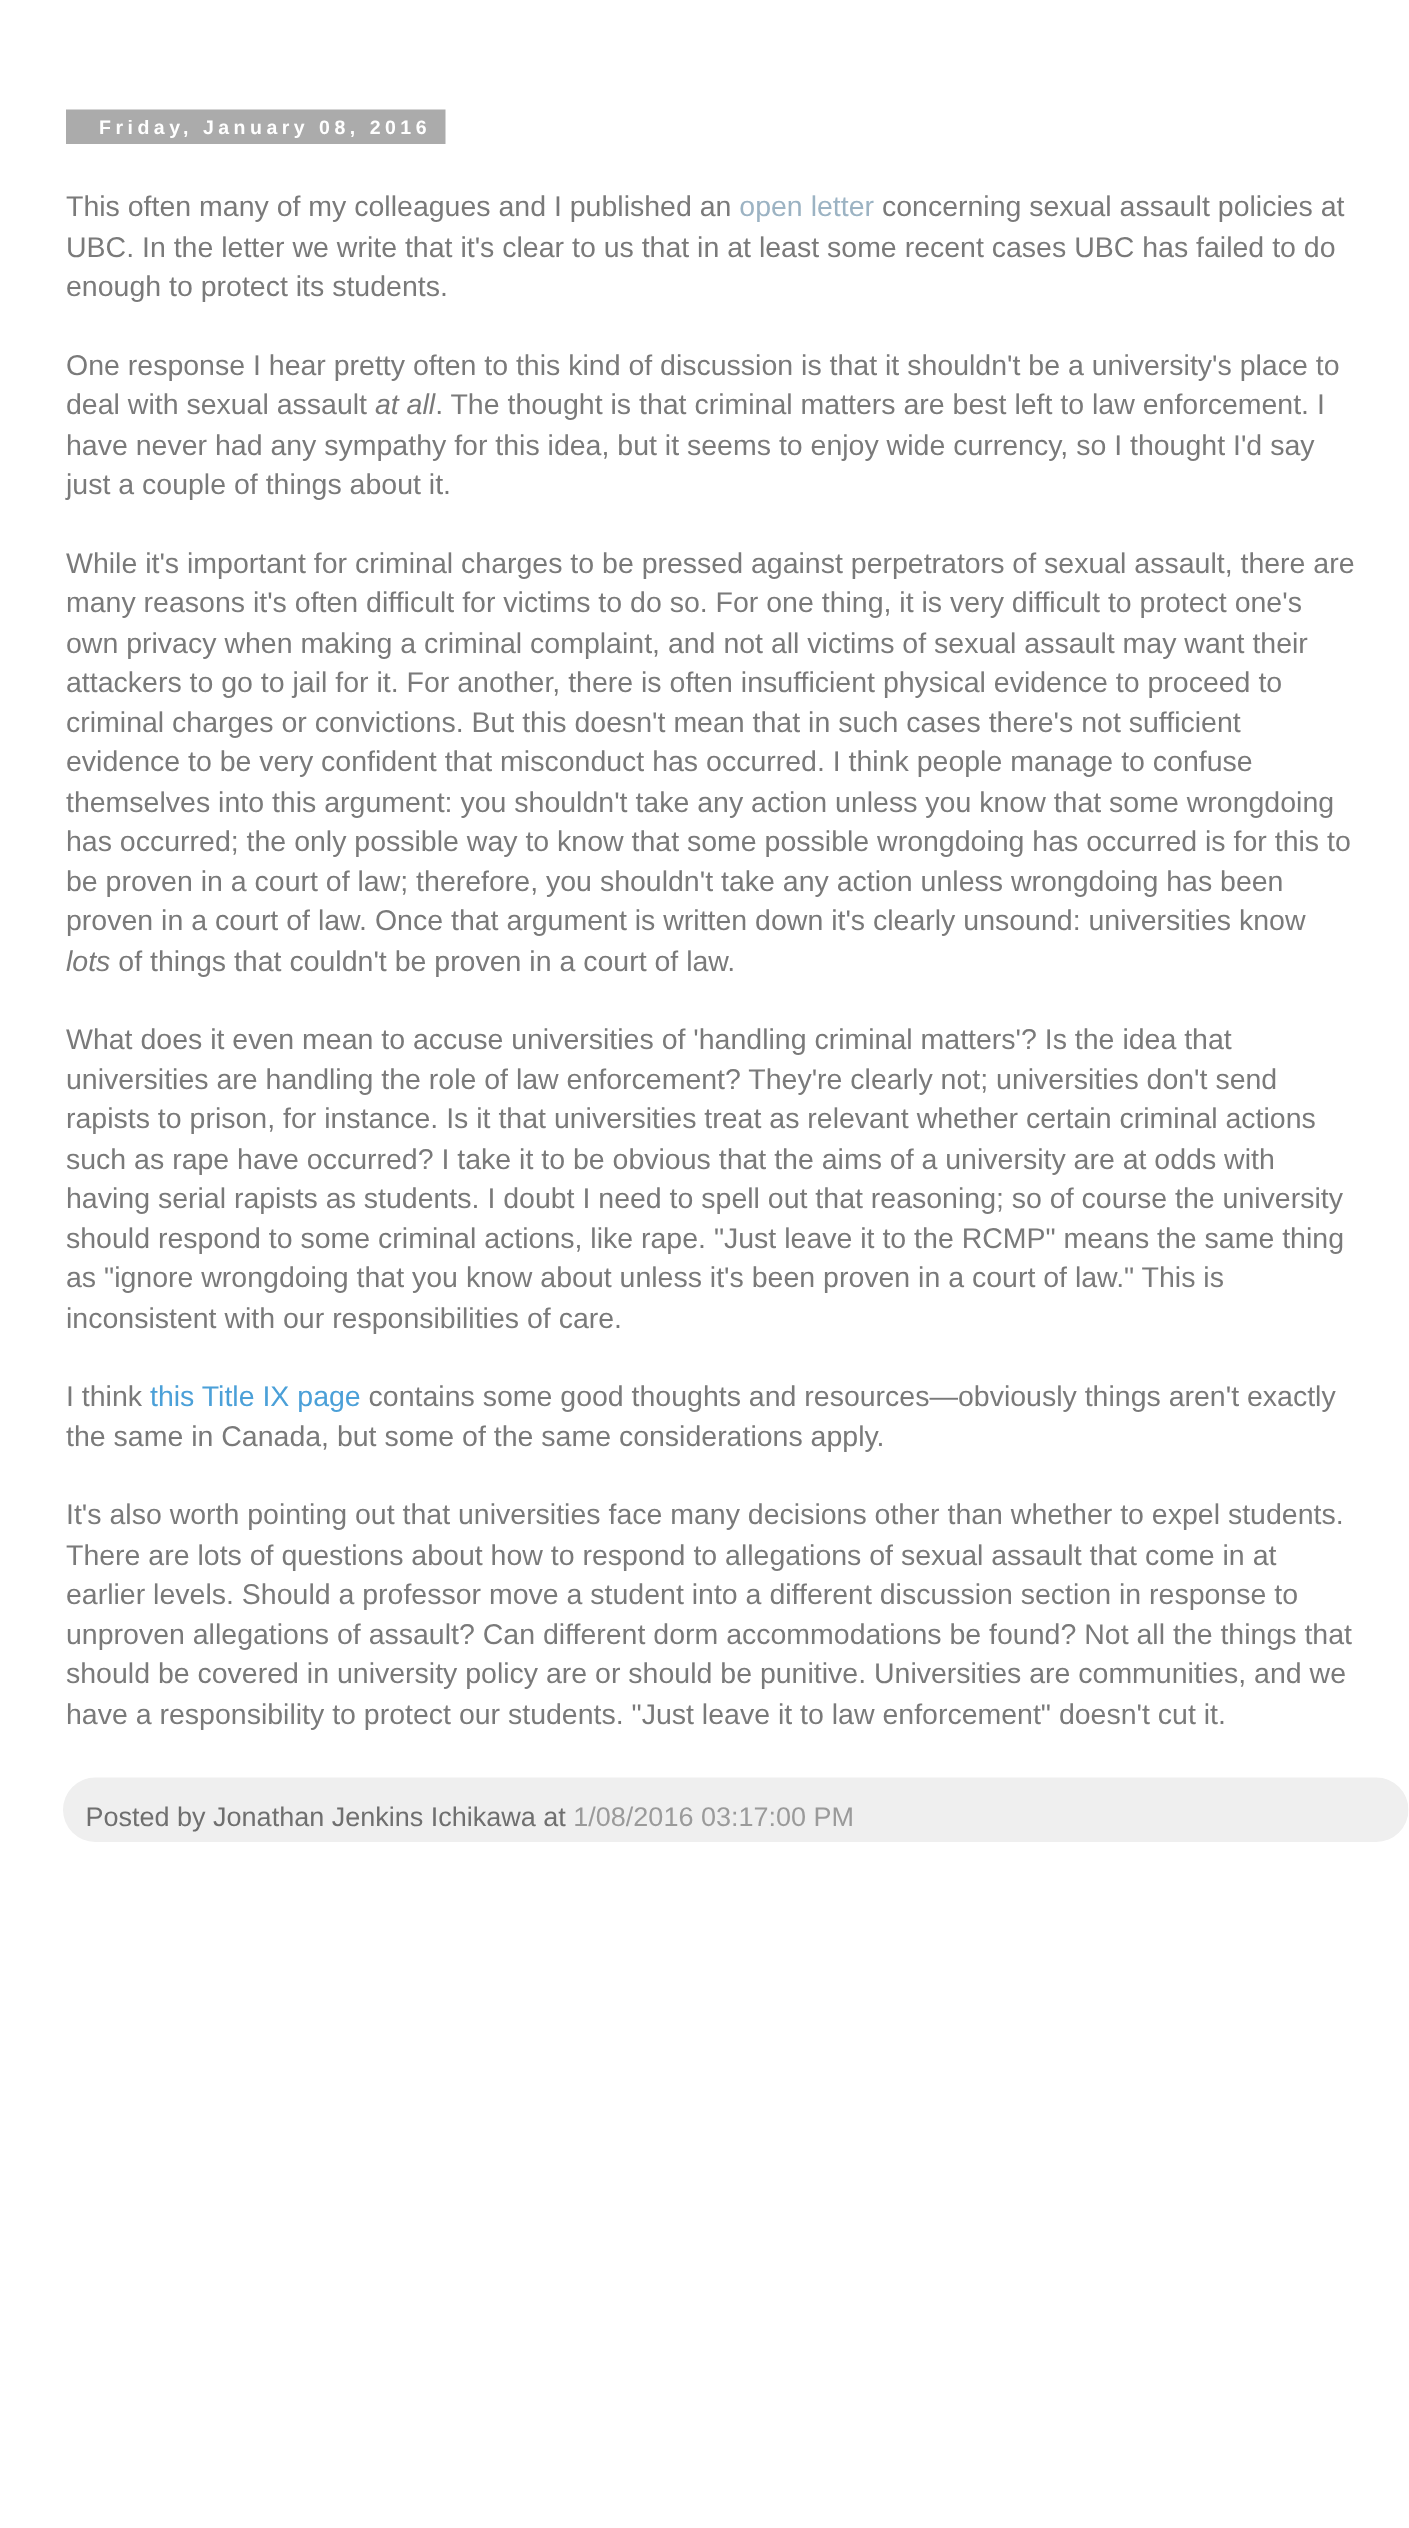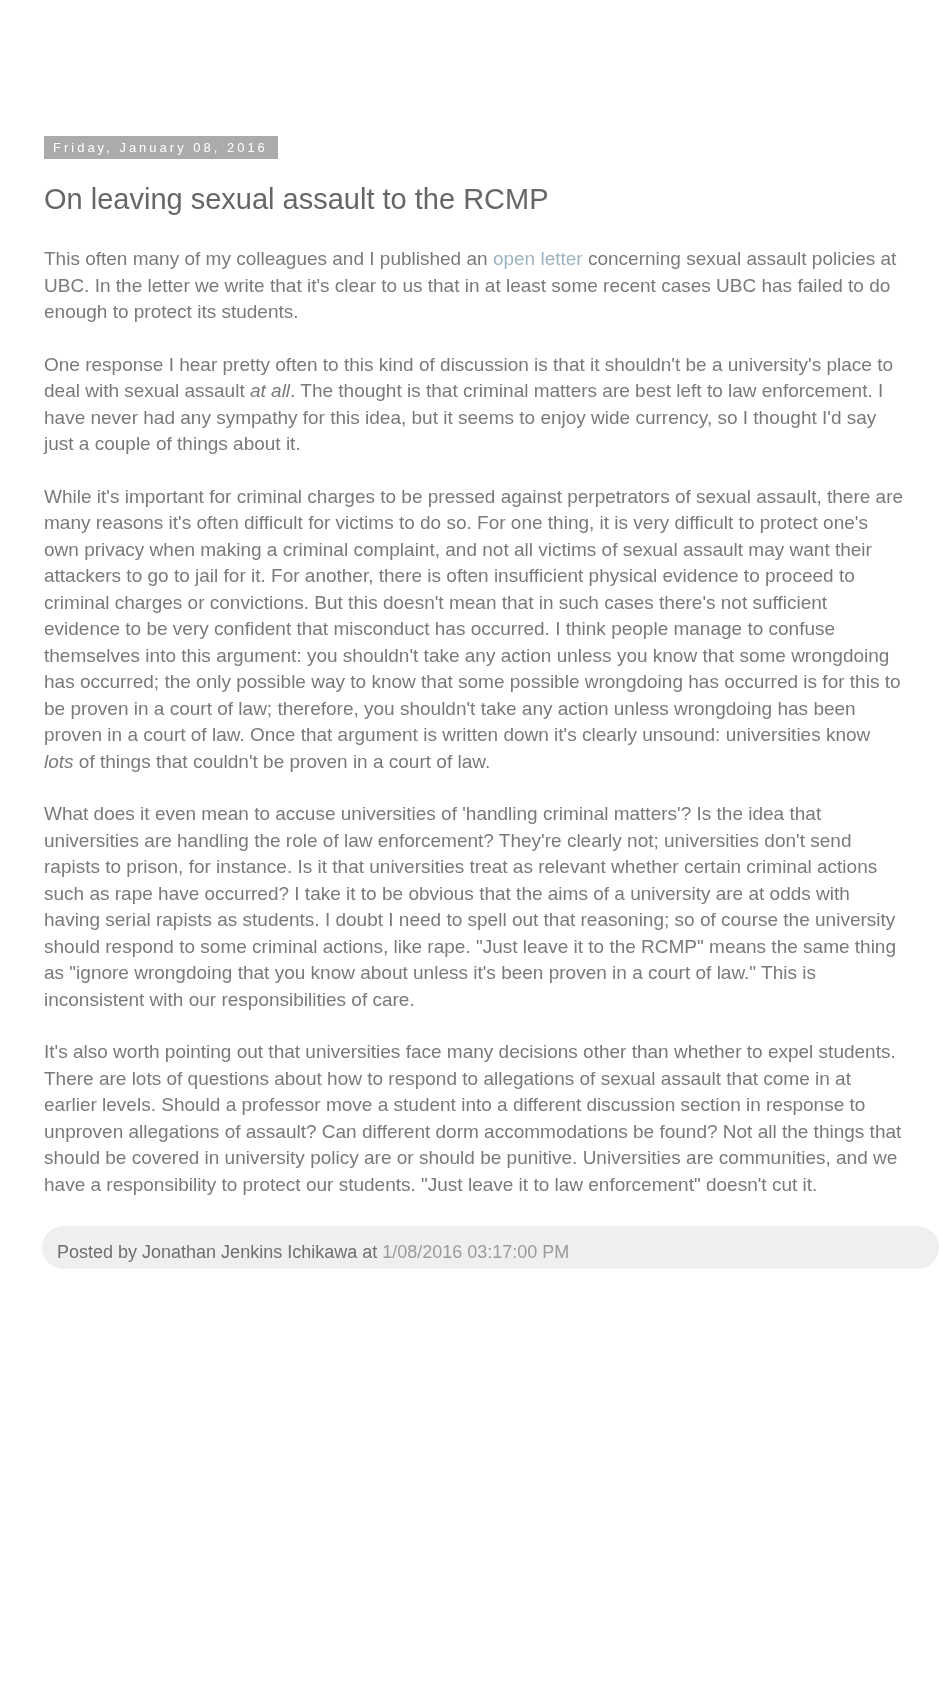--- a/index.html
+++ b/index.html
@@ -26,27 +26,27 @@
     margin-top: 62px;
     font-size: 23px;
     font-weight: 400;
     color: #1a1a1a;
   }
   .post-area {
     padding: 0 36px 0 44px;
   }
   .date-badge {
     display: inline-block;
-    margin-top: 100px;
+    margin-top: 37px;
     background: #ababab;
     color: #ffffff;
     font-size: 13px;
-    font-weight: normal;
+    font-weight: bold;
     letter-spacing: 3px;
-    padding: 4px 10px 4px 9px;
+    padding: 4px 10px 4px 22px;
   }
   .post-title {
     margin-top: 24px;
     font-size: 29px;
     font-weight: 400;
     color: #666666;
   }
   .post-body {
     margin-top: 30px;
     width: 860px;
@@ -73,31 +73,31 @@
   .post-footer a.timestamp-link { color: #9a9a9a; text-decoration: none; }
 </style>
 </head>
 <body>
 
 <header class="page-header">
 </header>
 
 <main class="post-area">
   <div class="date-badge">Friday, January 08, 2016</div>
-  <h2 class="post-title">On leaving sexual assault to the RCMP</h2>
 
   <div class="post-body">
     <p><span>This often many of my colleagues and I published an </span><a class="link-muted">open letter</a><span> concerning sexual assault policies at UBC. In the letter we write that it's clear to us that in at least some recent cases UBC has failed to do enough to protect its students.</span></p>
 
     <p><span>One response I hear pretty often to this kind of discussion is that it shouldn't be a university's place to deal with sexual assault </span><em>at all</em><span>. The thought is that criminal matters are best left to law enforcement. I have never had any sympathy for this idea, but it seems to enjoy wide currency, so I thought I'd say just a couple of things about it.</span></p>
 
     <p><span>While it's important for criminal charges to be pressed against perpetrators of sexual assault, there are many reasons it's often difficult for victims to do so. For one thing, it is very difficult to protect one's own privacy when making a criminal complaint, and not all victims of sexual assault may want their attackers to go to jail for it. For another, there is often insufficient physical evidence to proceed to criminal charges or convictions. But this doesn't mean that in such cases there's not sufficient evidence to be very confident that misconduct has occurred. I think people manage to confuse themselves into this argument: you shouldn't take any action unless you know that some wrongdoing has occurred; the only possible way to know that some possible wrongdoing has occurred is for this to be proven in a court of law; therefore, you shouldn't take any action unless wrongdoing has been proven in a court of law. Once that argument is written down it's clearly unsound: universities know </span><em>lots</em><span> of things that couldn't be proven in a court of law.</span></p>
 
     <p><span>What does it even mean to accuse universities of 'handling criminal matters'? Is the idea that universities are handling the role of law enforcement? They're clearly not; universities don't send rapists to prison, for instance. Is it that universities treat as relevant whether certain criminal actions such as rape have occurred? I take it to be obvious that the aims of a university are at odds with having serial rapists as students. I doubt I need to spell out that reasoning; so of course the university should respond to some criminal actions, like rape. "Just leave it to the RCMP" means the same thing as "ignore wrongdoing that you know about unless it's been proven in a court of law." This is inconsistent with our responsibilities of care.</span></p>
 
+    <p><span>I think </span><a class="link-blue">this Title IX page</a><span> contains some good thoughts and resources—obviously things aren't exactly the same in Canada, but some of the same considerations apply.</span></p>
 
     <p><span>It's also worth pointing out that universities face many decisions other than whether to expel students. There are lots of questions about how to respond to allegations of sexual assault that come in at earlier levels. Should a professor move a student into a different discussion section in response to unproven allegations of assault? Can different dorm accommodations be found? Not all the things that should be covered in university policy are or should be punitive. Universities are communities, and we have a responsibility to protect our students. "Just leave it to law enforcement" doesn't cut it.</span></p>
   </div>
 </main>
 
 <footer class="post-footer">
   <span>Posted by Jonathan Jenkins Ichikawa at </span><a class="timestamp-link">1/08/2016 03:17:00 PM</a>
 </footer>
 
 </body></html>

